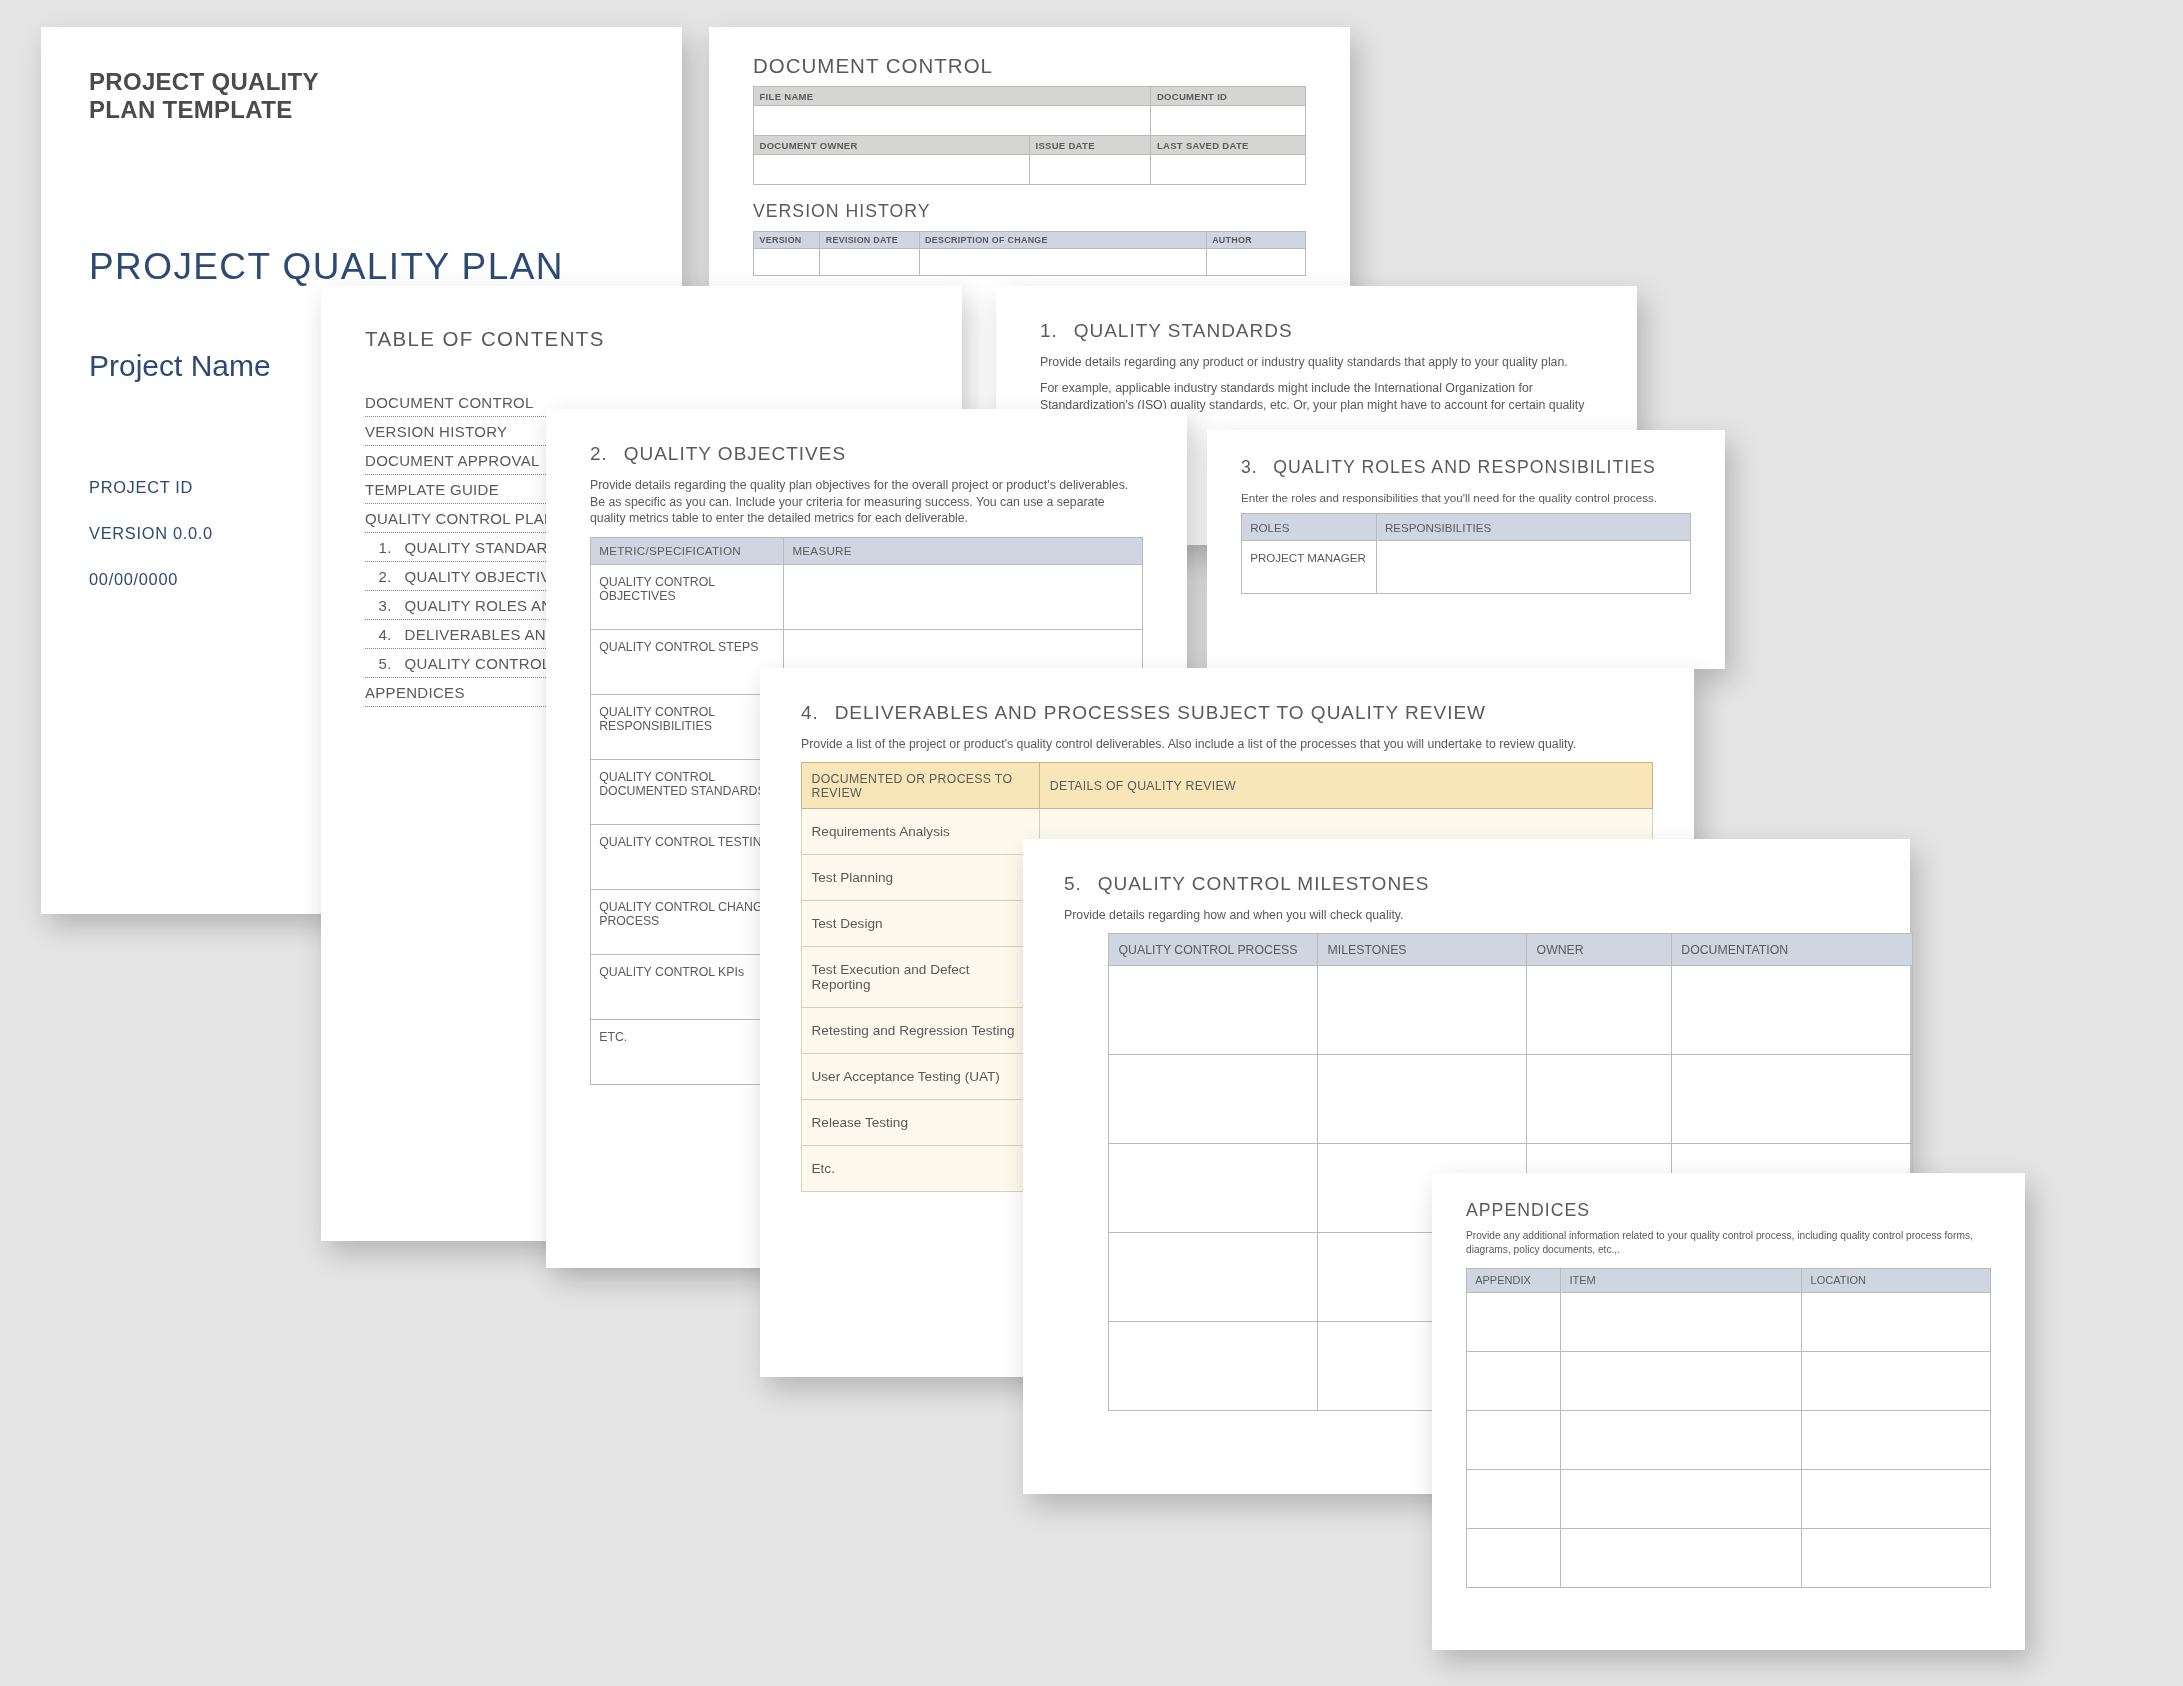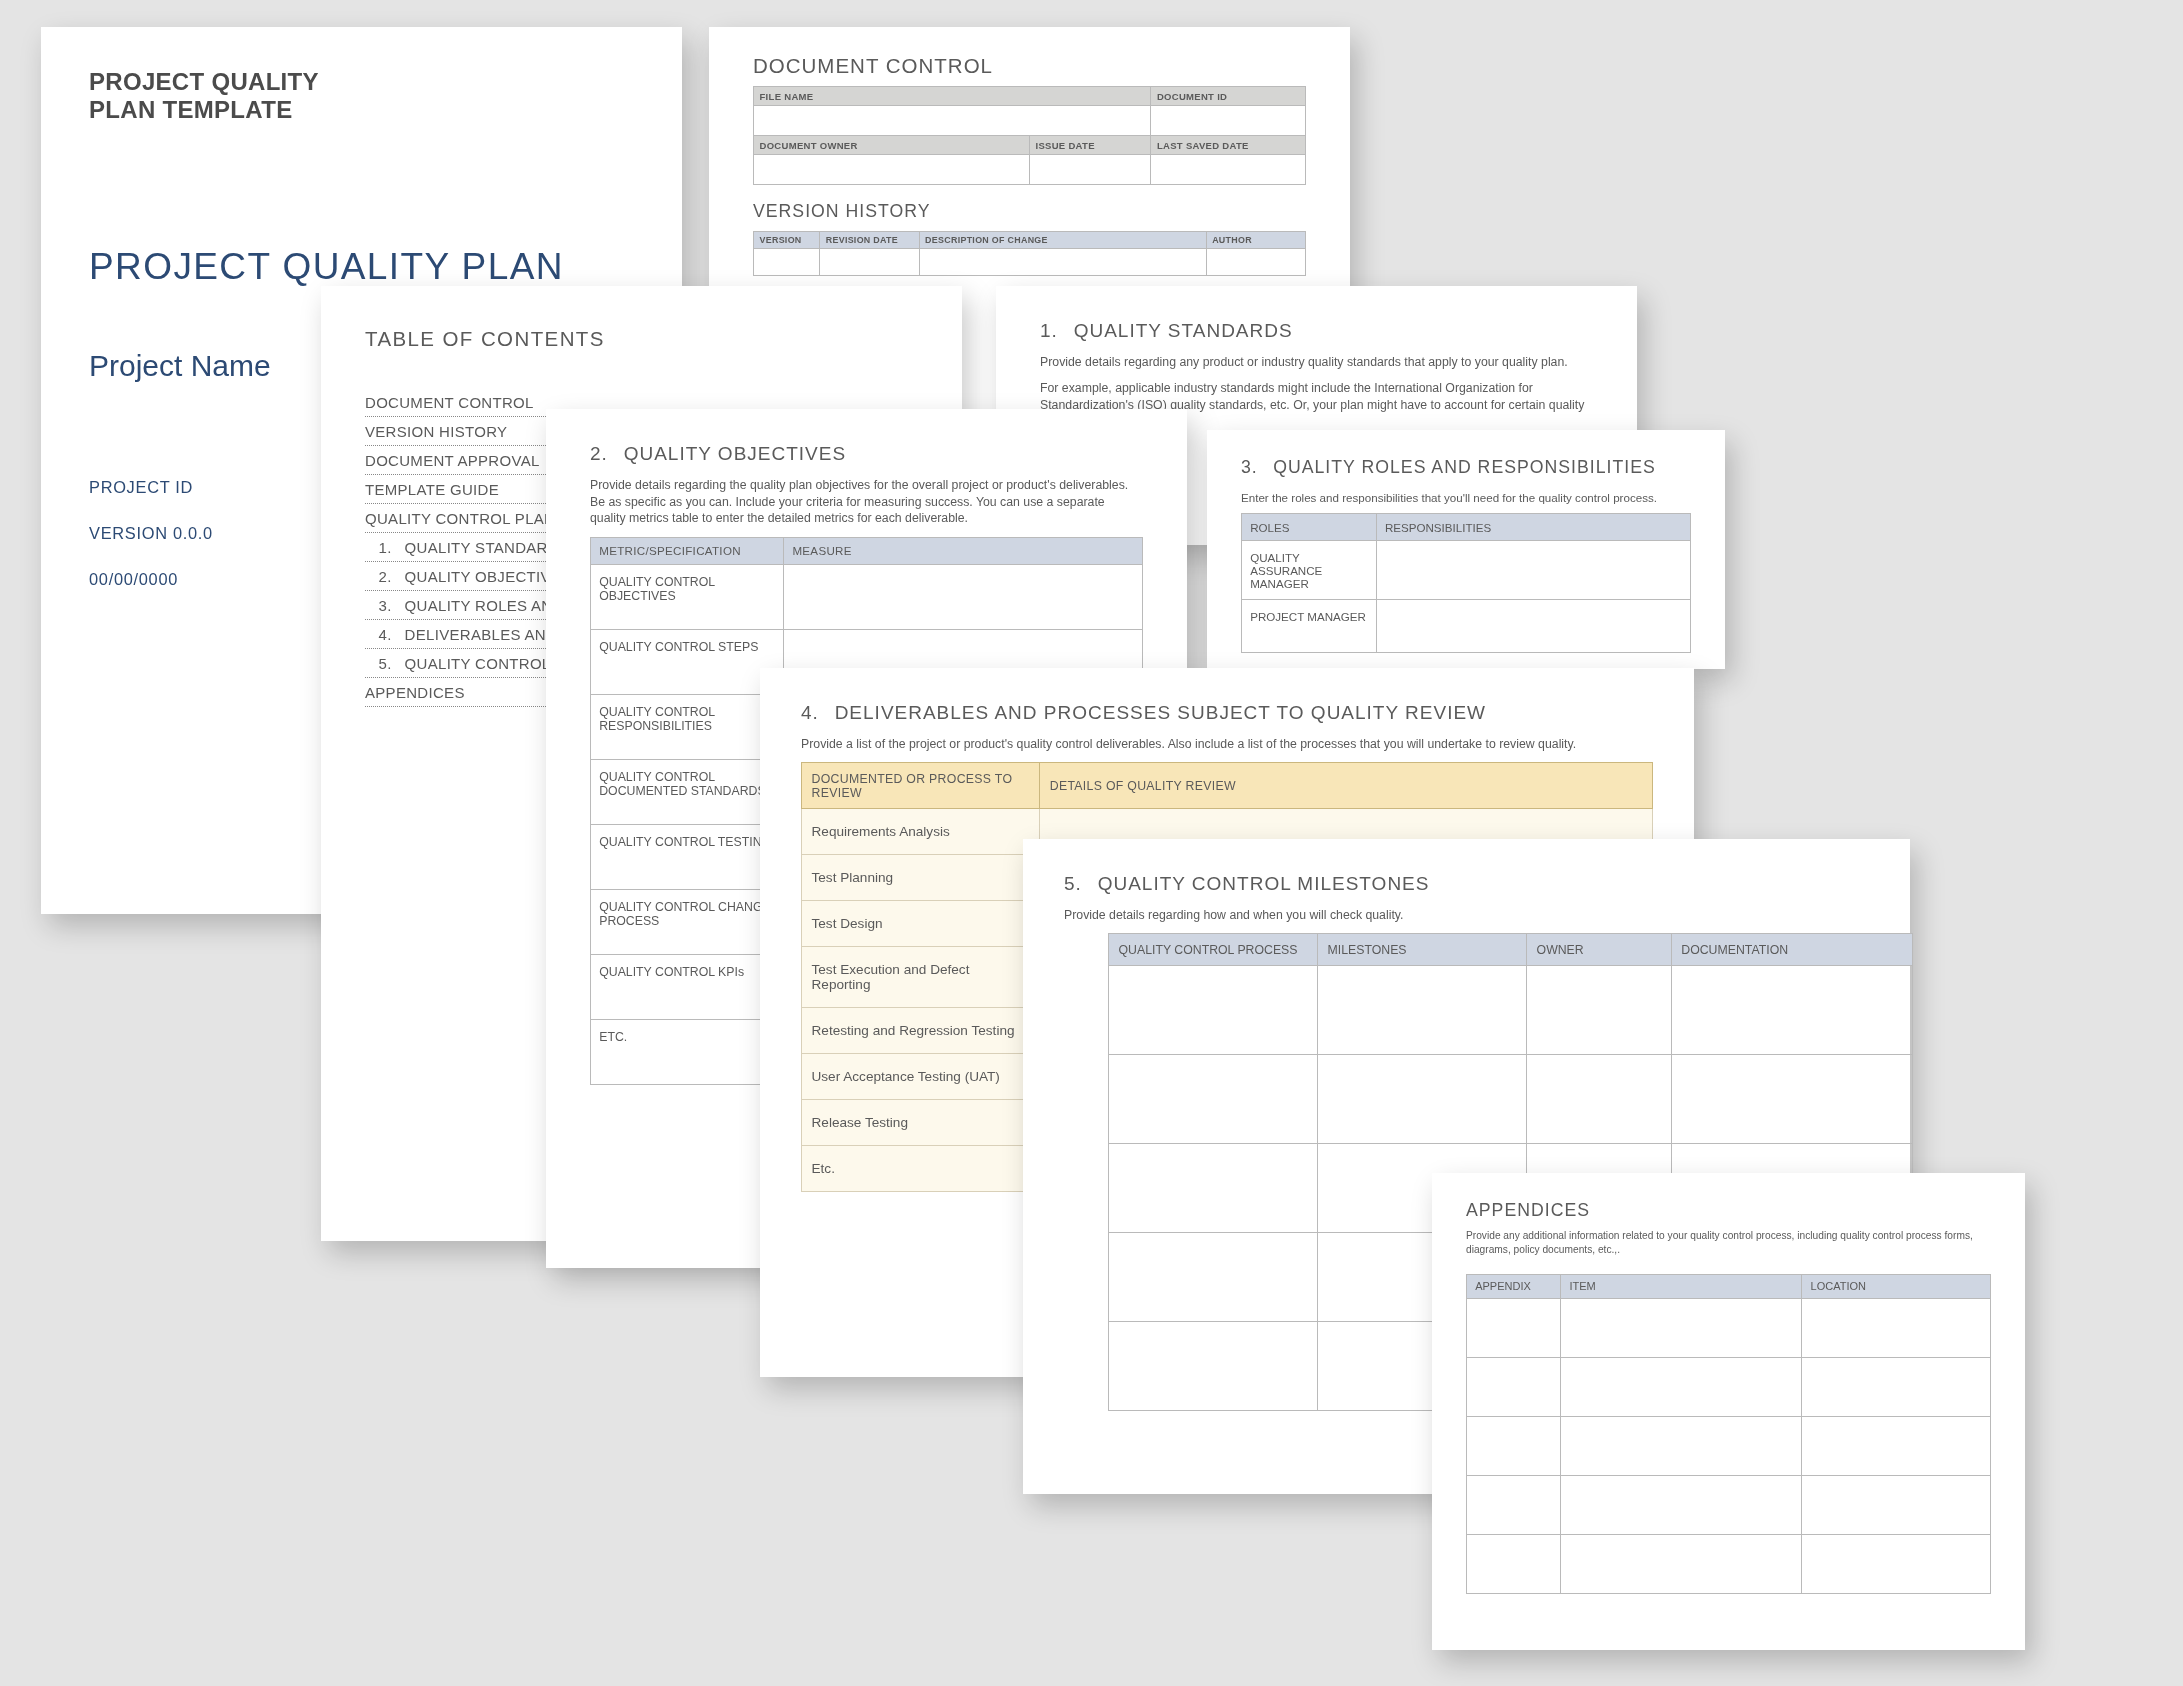--- a/index.html
+++ b/index.html
@@ -92,21 +92,21 @@
   .ms-table{width:100%; border-collapse:collapse; margin-top:9.5px;margin-left:44px;}
   .ms-table th{background:var(--header-blue); border:0.7px solid var(--thin-border); font-size:12.3px; padding:8.2px 9.5px; text-align:left; font-weight:400;}
   .ms-table td{border:0.7px solid var(--thin-border); height:89px;}
   .ms-table th.c1{width:26%;}
   .ms-table th.c2{width:26%;}
   .ms-table th.c3{width:18%;}
 
   
   .p9{left:1432px; top:1173px; width:593px; height:477px; padding:27px 34px;}
   .p9 .sec-title{font-size:17.7px;}
-  .ap-table{width:100%; border-collapse:collapse; margin-top:17px;border-radius:32px;}
+  .ap-table{width:100%; border-collapse:collapse; margin-top:11px;border-radius:32px;}
   .ap-table th{background:var(--header-blue); border:0.7px solid var(--thin-border); font-size:11px; padding:5.5px 8.2px; text-align:left; font-weight:400;}
   .ap-table td{border:0.7px solid var(--thin-border); height:59px;}
   .ap-table th.c1{width:18%;}
   .ap-table th.c2{width:46%;}
 </style>
 </head>
 <body>
 
 <div class="stage">
 
@@ -272,24 +272,20 @@
     <div class="descr" style="font-size:11.6px">Enter the roles and responsibilities that you'll need for the quality control process.</div>
     <table class="roles-table">
       <thead>
           <tr>
         <th class="r">ROLES</th>
         <th>RESPONSIBILITIES</th>
       </tr>
         </thead>
       <tbody id="roles-body">
           <tr>
-            <td class="r">QUALITY ASSURANCE MANAGER</td>
-            <td></td>
-          </tr>
-          <tr>
             <td class="r">PROJECT MANAGER</td>
             <td></td>
           </tr>
         </tbody>
     </table>
   </div>
 
   <div class="page p7">
     <div class="num-title">
       <span class="n">4.</span>

